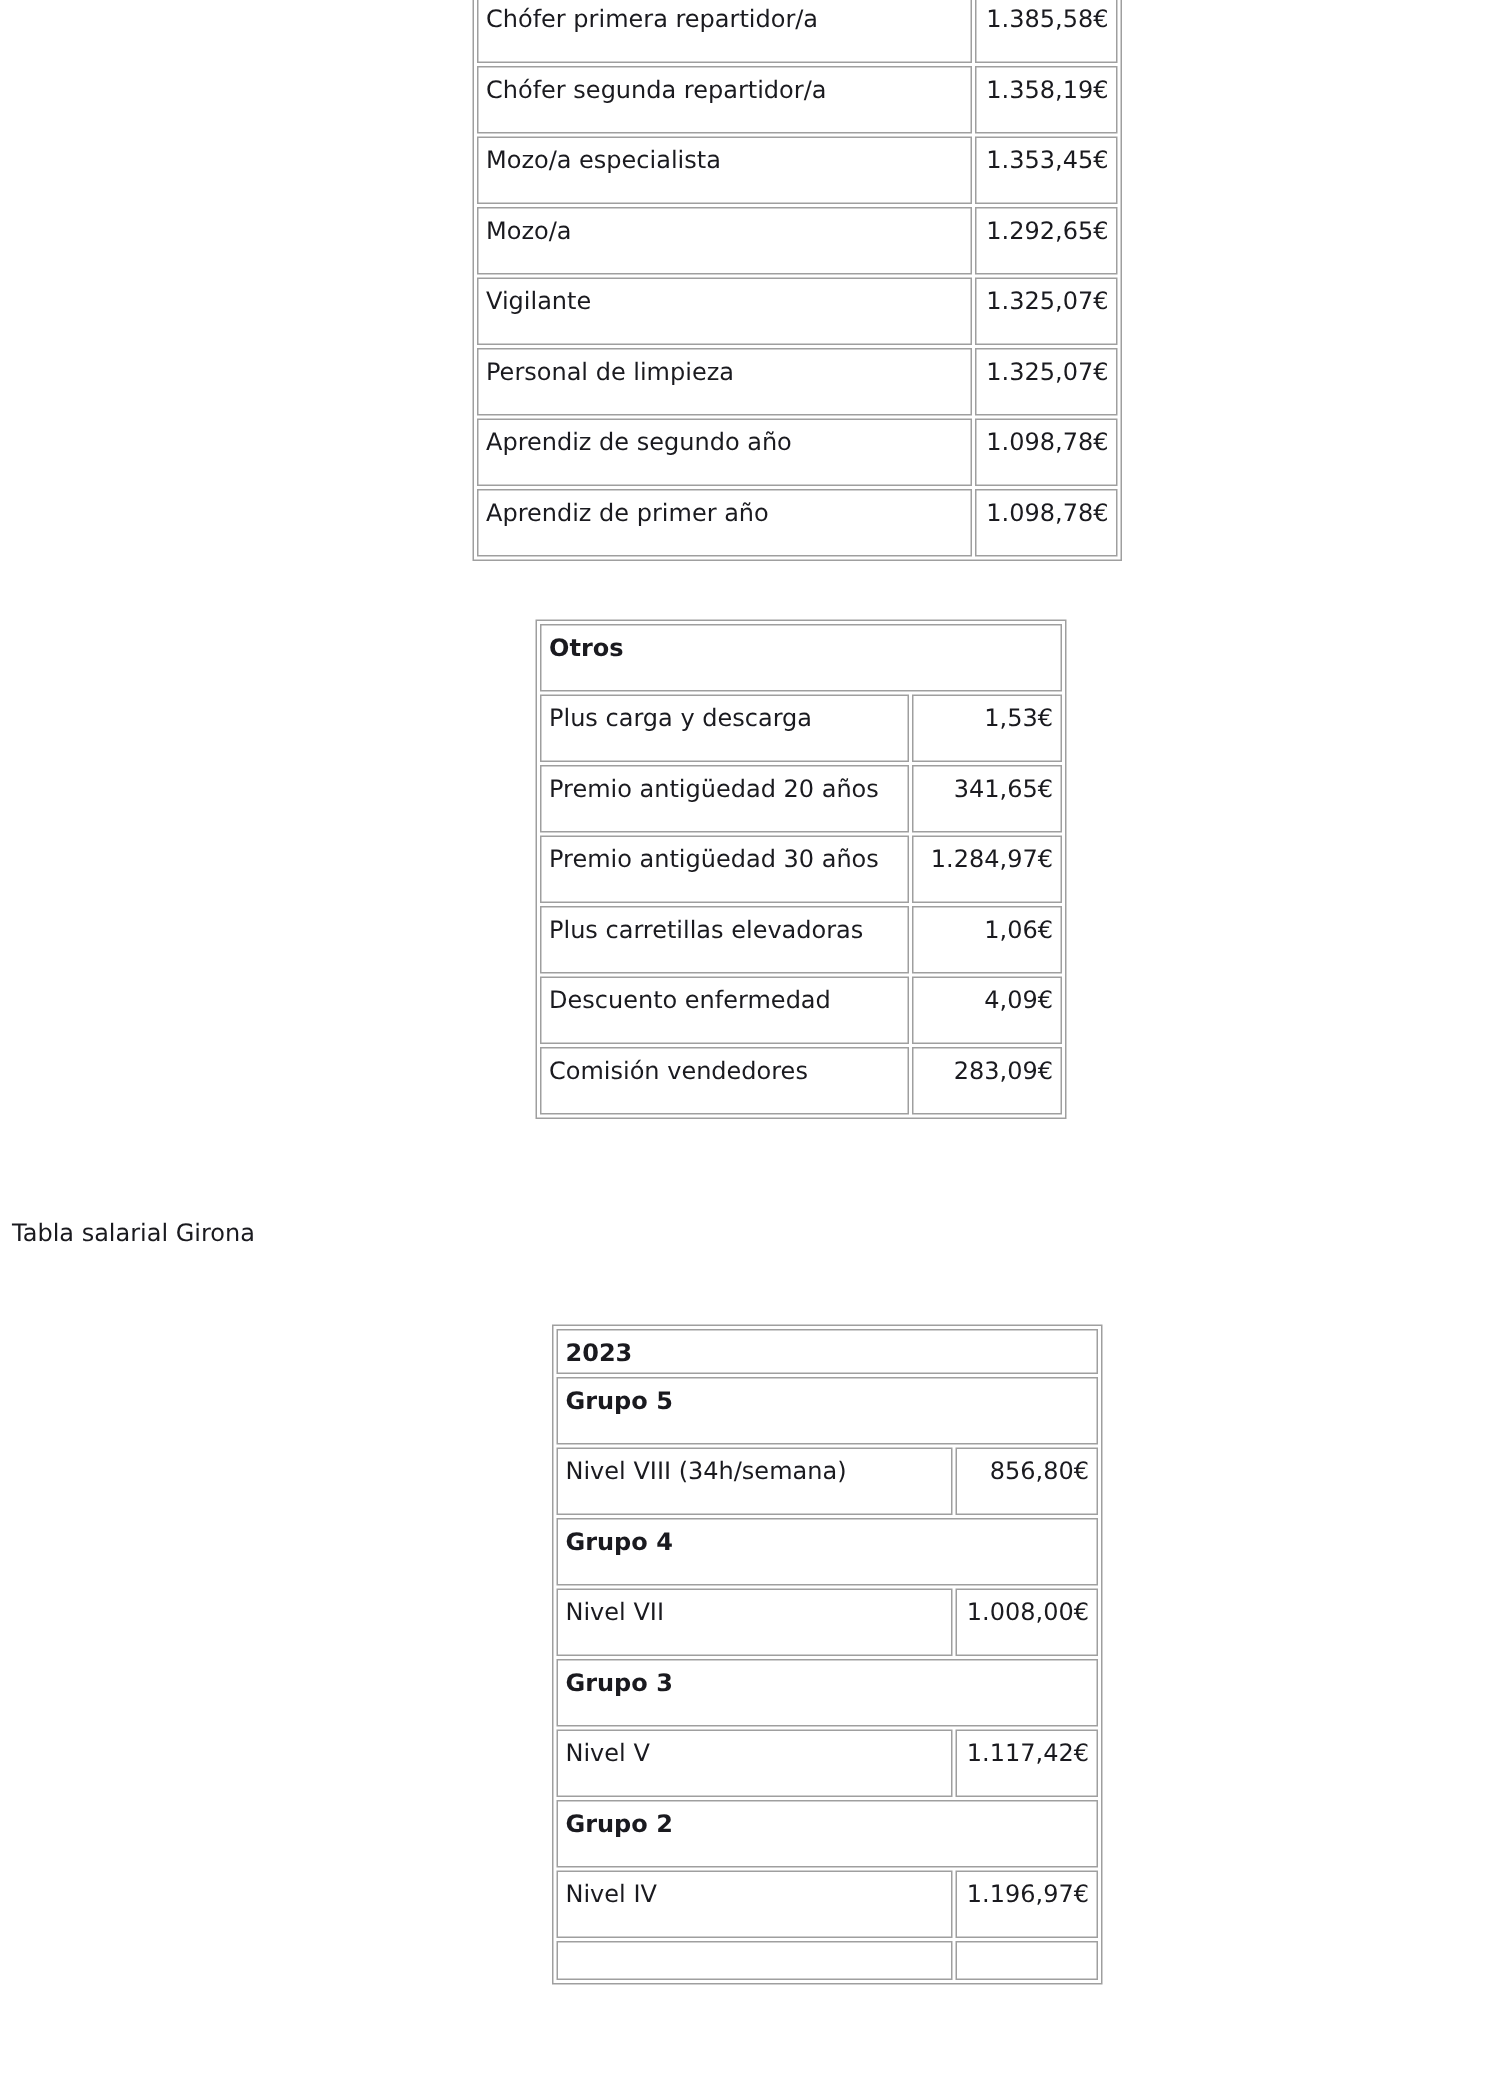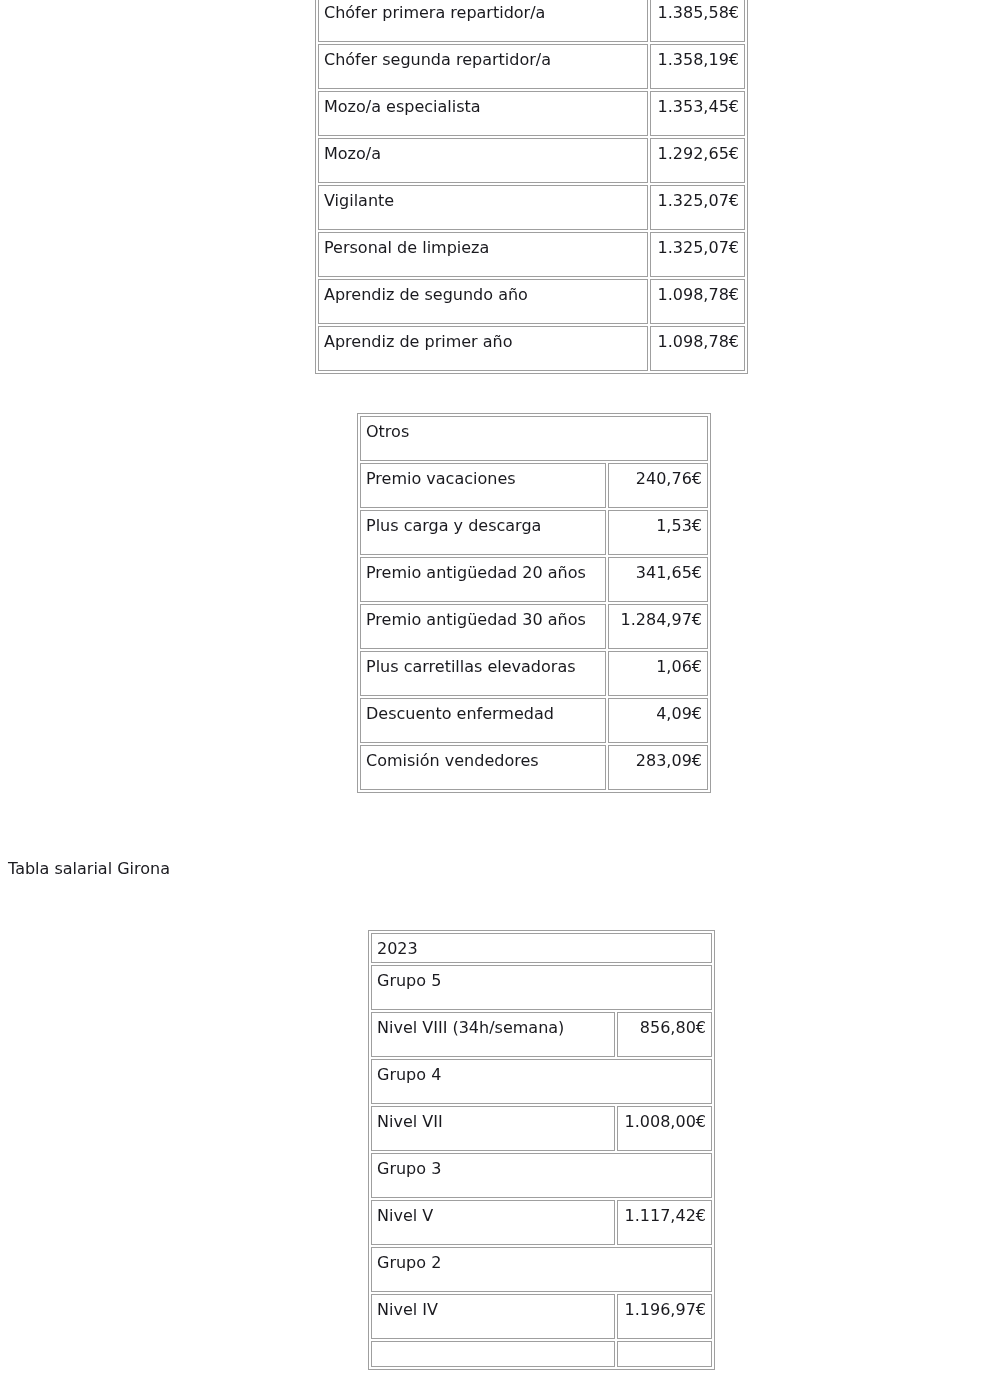--- a/index.html
+++ b/index.html
@@ -24,35 +24,35 @@
   }
   td {
     box-sizing: border-box;
     border: 1px solid #9f9f9f;
     vertical-align: top;
     padding: 5px 6px 19px 5px;
     overflow: hidden;
     white-space: nowrap;
   }
   td.val { text-align: right; padding-right: 5px; }
-  td.hdr { font-weight: normal; }
+  td.hdr { font-weight: bold; }
   td.short { padding-bottom: 4px; }
 
   #t-categorias { margin: -6px 0 0 315px; }
   #t-categorias td.lbl { width: 330px; }
   #t-categorias td.val { width: 95px; }
 
   #t-otros { margin: 39px 0 0 357px; }
   #t-otros td.lbl { width: 246px; }
   #t-otros td.val { width: 100px; }
 
   #girona-heading { margin: 66px 0 0 8px; }
 
   #t-girona { margin: 52px 0 0 368px; }
-  #t-girona td.lbl { width: 244px; }
+  #t-girona td.lbl { width: 264px; }
   #t-girona td.val { width: 95px; margin-left: 32px; }
 </style>
 </head>
 <body>
 
 <table id="t-categorias">
   <tbody>
       <tr>
     <td class="lbl">Chófer primera repartidor/a</td>
     <td class="val">1.385,58€</td>
@@ -85,24 +85,20 @@
     <td class="lbl">Aprendiz de primer año</td>
     <td class="val">1.098,78€</td>
   </tr>
 </tbody>
   </table>
 
 <table id="t-otros">
   <tbody>
       <tr>
     <td class="hdr" colspan="2">Otros</td>
-  </tr>
-  <tr>
-    <td class="lbl">Premio vacaciones</td>
-    <td class="val">240,76€</td>
   </tr>
   <tr>
     <td class="lbl">Plus carga y descarga</td>
     <td class="val">1,53€</td>
   </tr>
   <tr>
     <td class="lbl">Premio antigüedad 20 años</td>
     <td class="val">341,65€</td>
   </tr>
   <tr>

